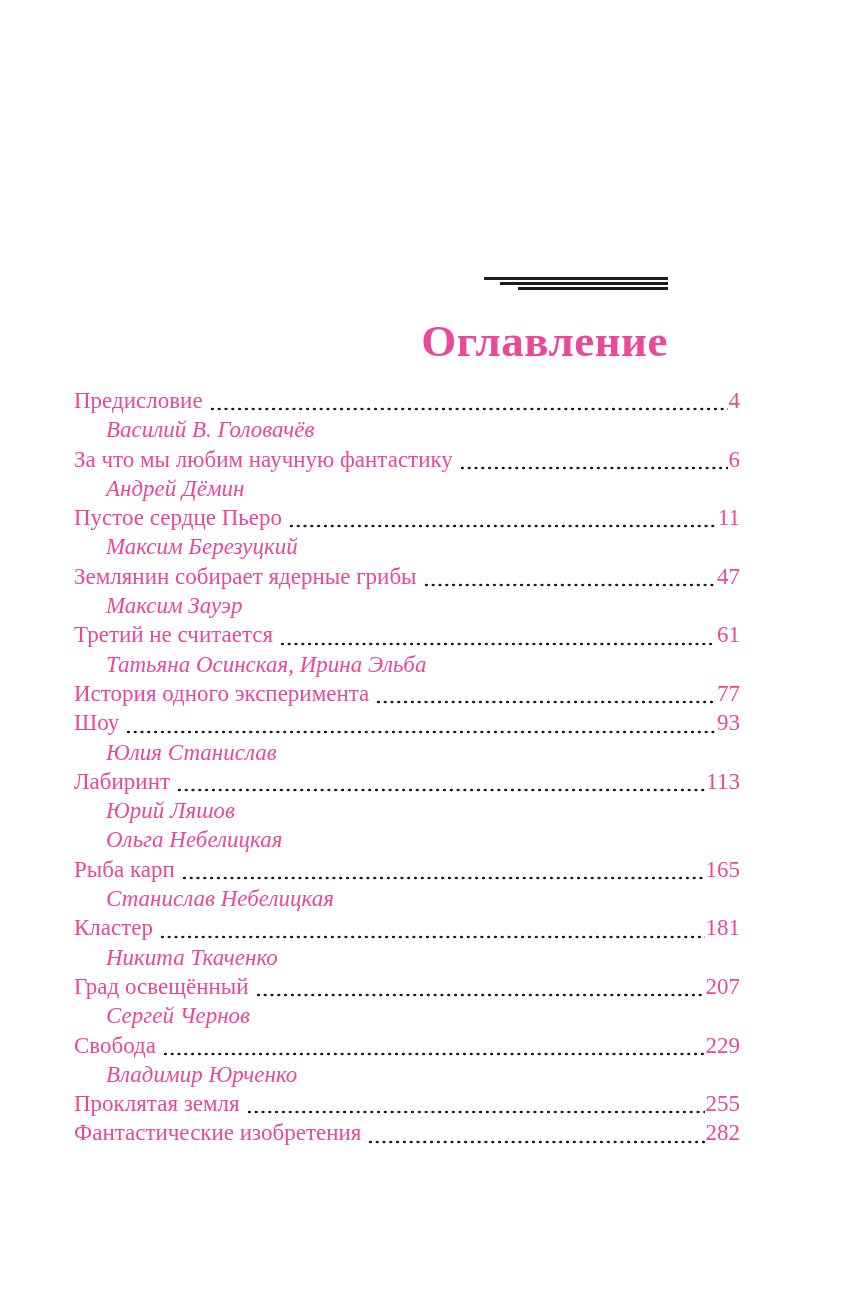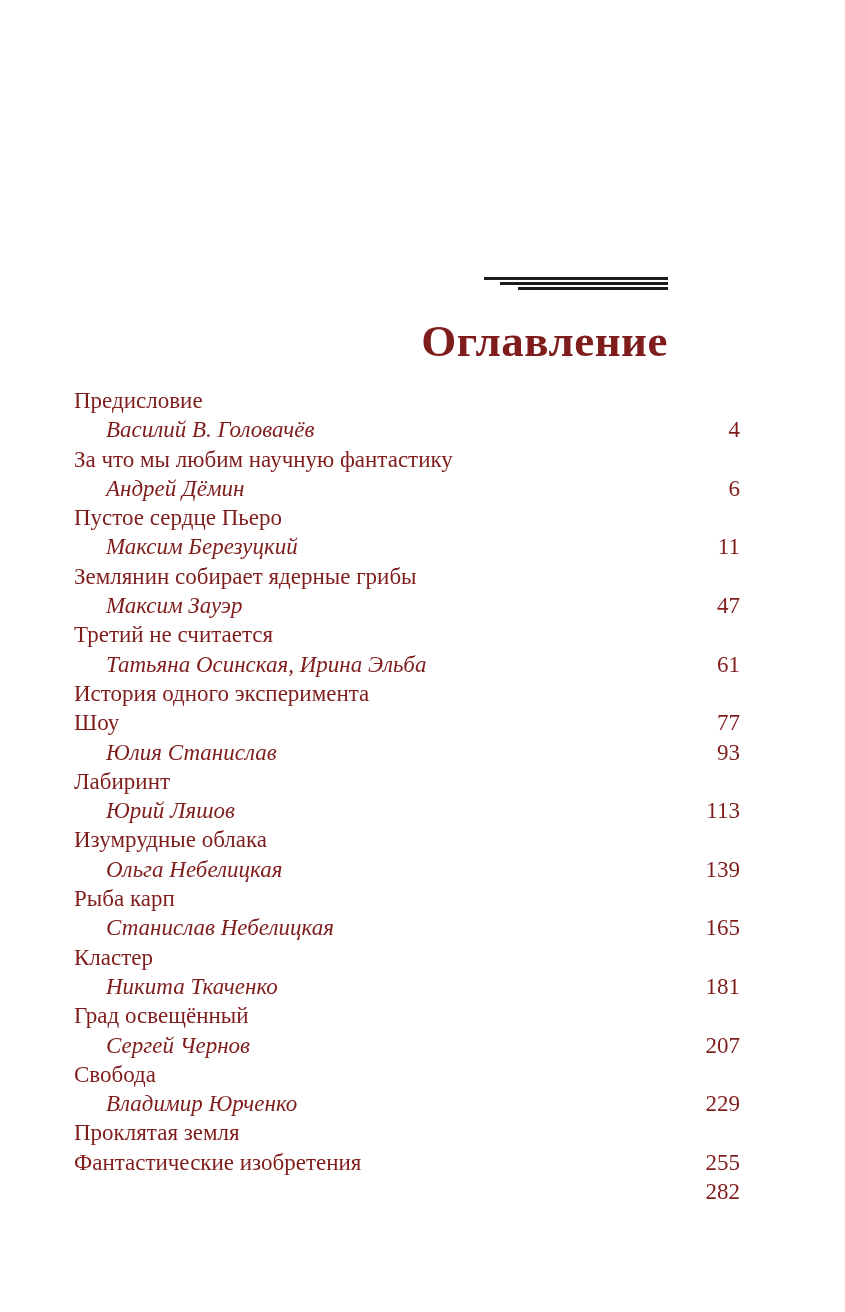--- a/index.html
+++ b/index.html
@@ -6,21 +6,21 @@
     margin: 0;
     padding: 0;
     background: #ffffff;
   }
   .page {
     position: relative;
     width: 773px;
     height: 1312px;
     background: #ffffff;
     font-family: "Liberation Serif", serif;
-    color: #7f1d1d;
+    color: #ec4899;
     overflow: hidden;
   }
 
   
   .ornament {
     position: absolute;
     top: 277px;
     right: 105px;
     width: 184px;
   }
@@ -58,21 +58,20 @@
     line-height: 29.3px;
   }
   .toc .author {
     font-style: italic;
     white-space: nowrap;
     margin-left: 32px;
   }
   .toc .entry {
     display: flex;
     height: 29.3px;
-    flex-direction: column;
   }
   .toc .entry-title {
     white-space: nowrap;
   }
   .toc .leader {
     flex: 1;
     margin-left: 4px;
     margin-right: 1px;
     background-image: radial-gradient(circle, #1c1c1c 1.25px, rgba(0,0,0,0) 1.6px);
     background-size: 6.8px 4px;
@@ -138,25 +137,20 @@
         <span class="leader"></span>
         <span class="pagenum">93</span>
       </div>
       <div class="author">Юлия Станислав</div>
       <div class="entry">
         <span class="entry-title">Лабиринт</span>
         <span class="leader"></span>
         <span class="pagenum">113</span>
       </div>
       <div class="author">Юрий Ляшов</div>
-      <div class="entry">
-        <span class="entry-title">Изумрудные облака</span>
-        <span class="leader"></span>
-        <span class="pagenum">139</span>
-      </div>
       <div class="author">Ольга Небелицкая</div>
       <div class="entry">
         <span class="entry-title">Рыба карп</span>
         <span class="leader"></span>
         <span class="pagenum">165</span>
       </div>
       <div class="author">Станислав Небелицкая</div>
       <div class="entry">
         <span class="entry-title">Кластер</span>
         <span class="leader"></span>

